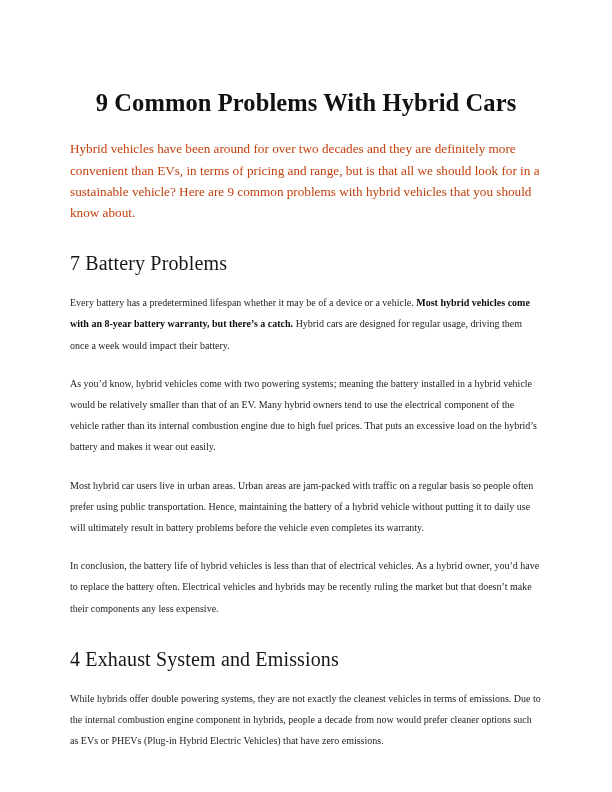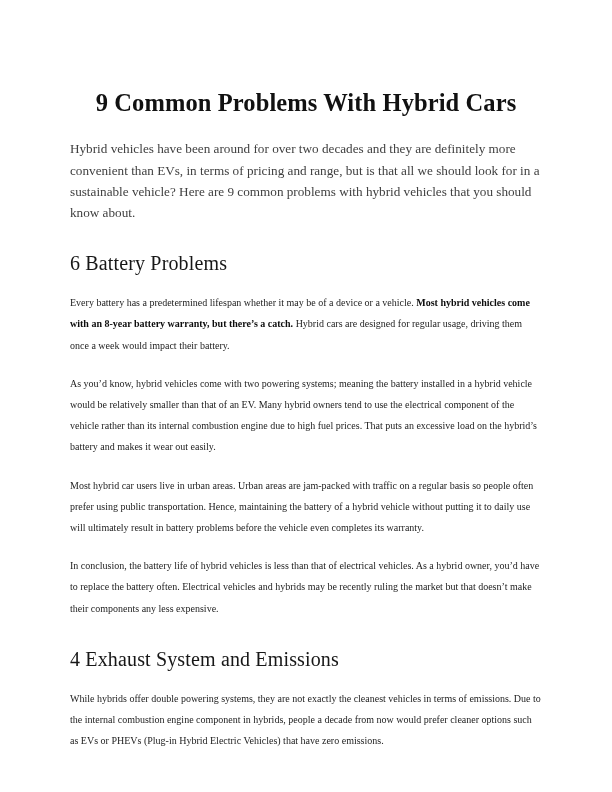--- a/index.html
+++ b/index.html
@@ -32,21 +32,21 @@
     letter-spacing: 0.1px;
     line-height: 1.2;
     color: #111111;
     padding-top: 88px;
   }
   .intro {
     margin: 0;
     padding-top: 21px;
     font-size: 13.2px;
     line-height: 21.2px;
-    color: #404040;
+    color: #c2410c;
     text-align: left;
   }
   h2.section-heading {
     margin: 0;
     padding-top: 28px;
     padding-bottom: 0;
     font-size: 20px;
     font-weight: normal;
     line-height: 24px;
     color: #171717;
@@ -67,21 +67,21 @@
 </style>
 </head>
 <body>
 
 <div class="page">
 
   <h1 class="doc-title">9 Common Problems With Hybrid Cars</h1>
 
   <p class="intro">Hybrid vehicles have been around for over two decades and they are definitely more convenient than EVs, in terms of pricing and range, but is that all we should look for in a sustainable vehicle? Here are 9 common problems with hybrid vehicles that you should know about.</p>
 
-  <h2 class="section-heading">6 Battery Problems</h2>
+  <h2 class="section-heading">7 Battery Problems</h2>
 
   <p class="body-text">
     <span>Every battery has a predetermined lifespan whether it may be of a device or a vehicle. </span><strong>Most hybrid vehicles come with an 8-year battery warranty, but there’s a catch.</strong><span> Hybrid cars are designed for regular usage, driving them once a week would impact their battery.</span>
   </p>
 
   <p class="body-text">
     <span>As you’d know, hybrid vehicles come with two powering systems; meaning the battery installed in a hybrid vehicle would be relatively smaller than that of an EV. Many hybrid owners tend to use the electrical component of the vehicle rather than its internal combustion engine due to high fuel prices. That puts an excessive load on the hybrid’s battery and makes it wear out easily.</span>
   </p>
 
   <p class="body-text">

